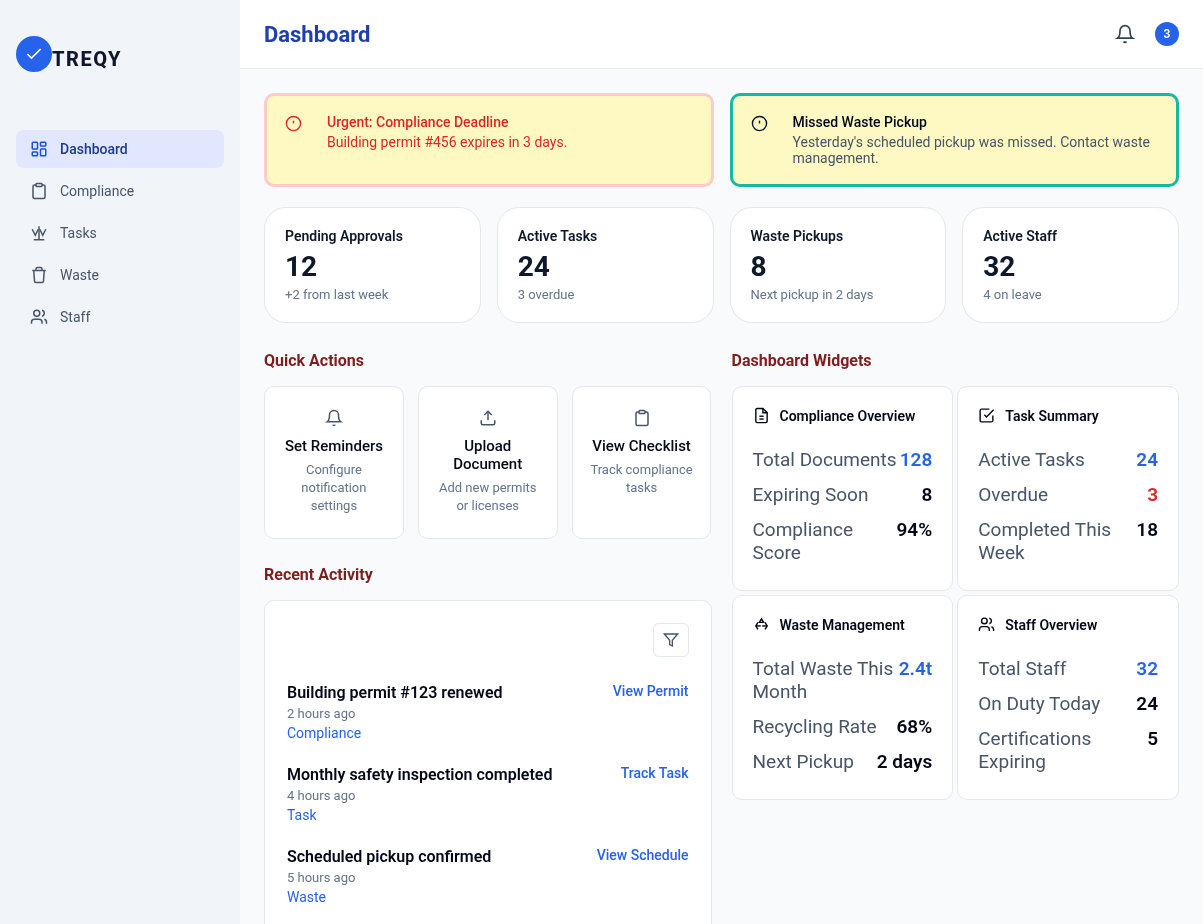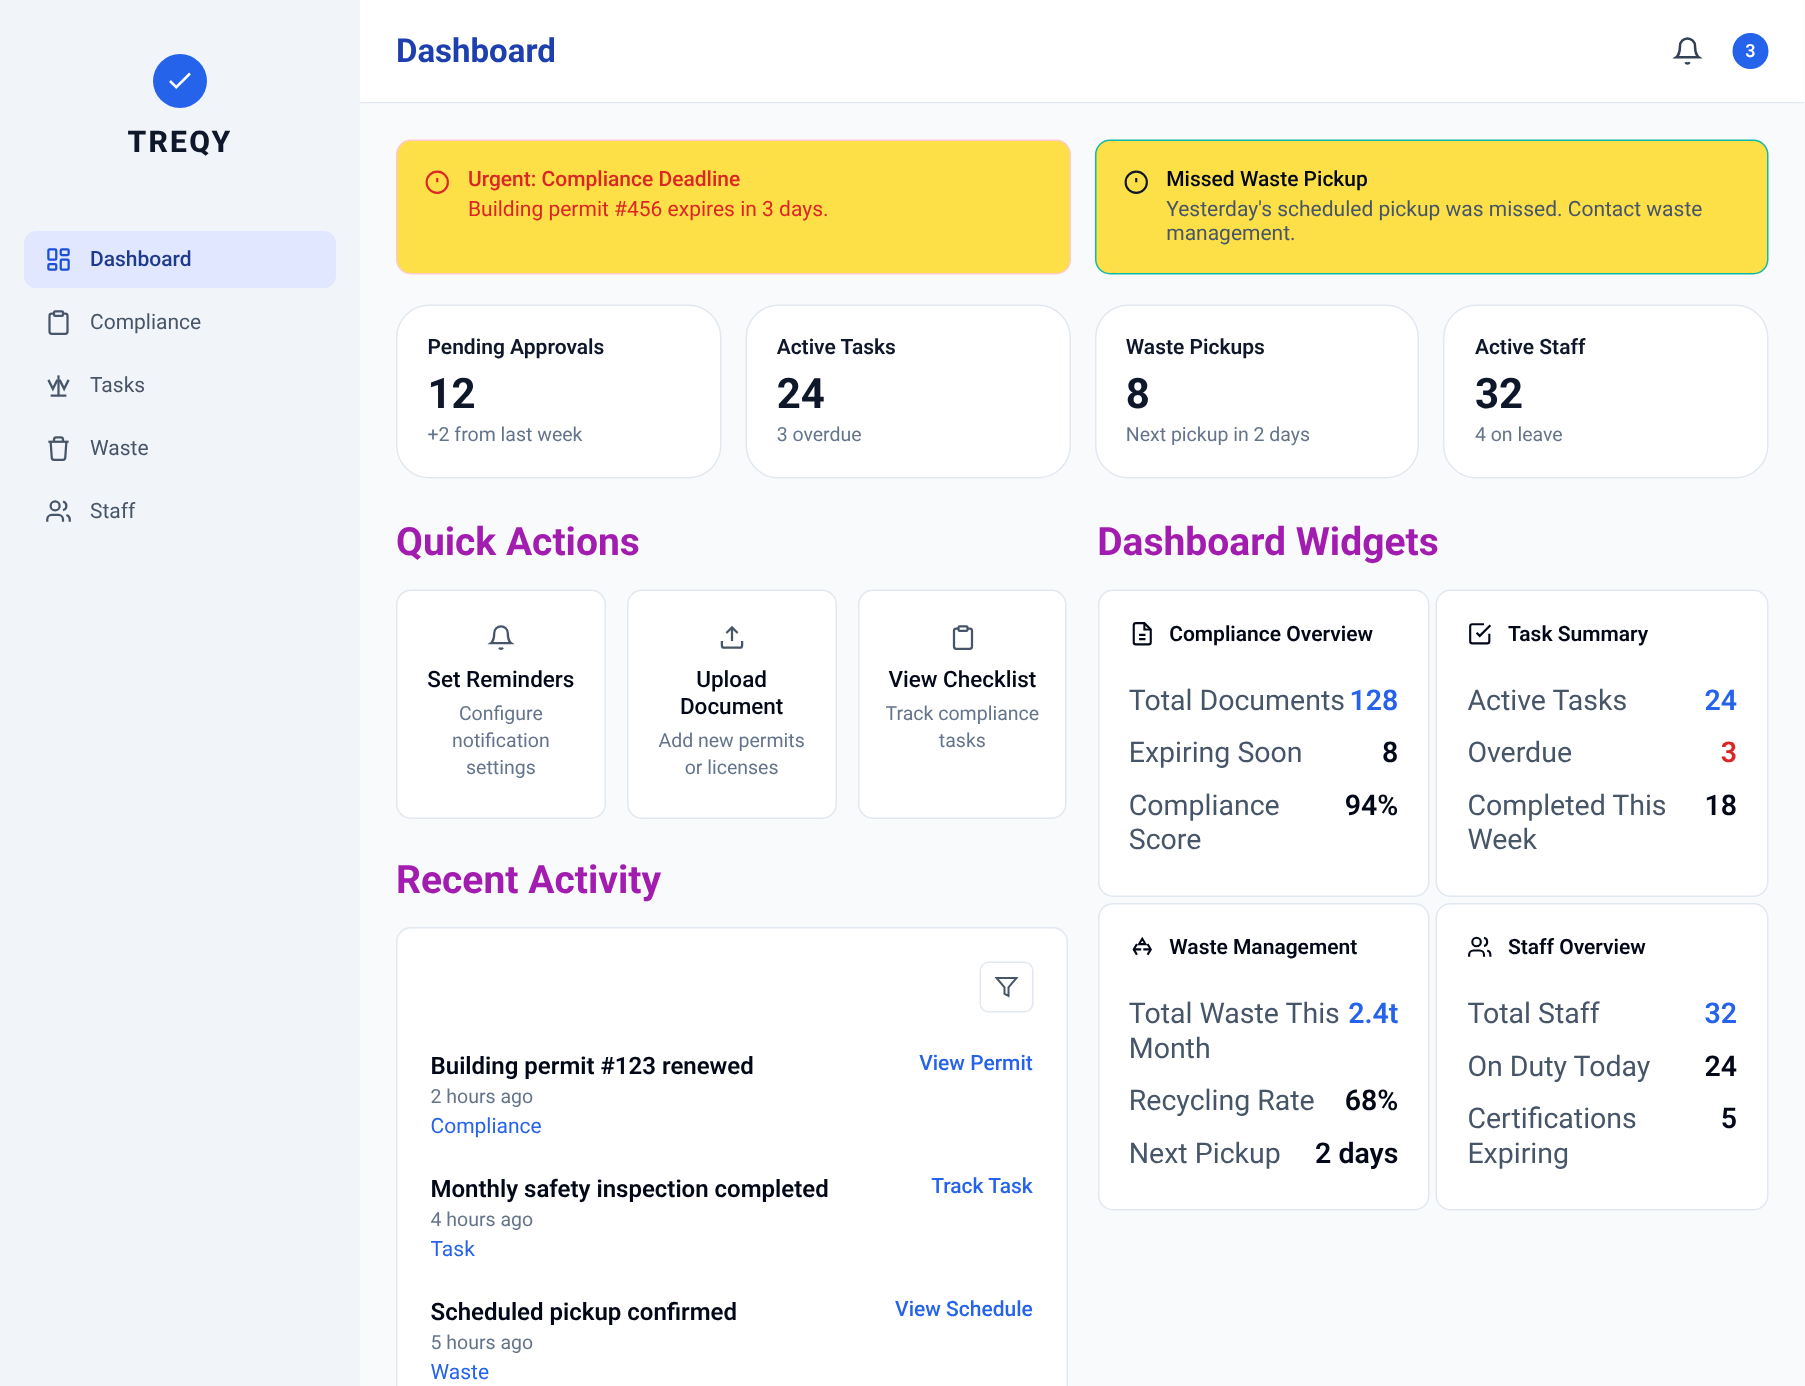--- a/index.html
+++ b/index.html
@@ -1,48 +1,48 @@
 <!DOCTYPE html>
 <html><head>
 <meta charset="utf-8">
 <style>
 * { margin: 0; padding: 0; box-sizing: border-box; }
 body { font-family: -apple-system, BlinkMacSystemFont, "Segoe UI", Roboto, sans-serif; background: #f1f5f9; color: #020817; font-size: 14px; }
 .app { display: flex; min-height: 100vh; }
 .sidebar { width: 240px; background: #f1f5f9; padding: 24px 16px; display: flex; flex-direction: column; }
-.logo-wrap { display: flex; flex-direction: column; align-items: center; margin-bottom: 48px; margin-top: 12px; }
+.logo-wrap { display: flex; flex-direction: row; align-items: center; margin-bottom: 48px; margin-top: 12px; }
 .logo-circle { width: 36px; height: 36px; background: #2563eb; border-radius: 50%; display: flex; align-items: center; justify-content: center; margin-bottom: 10px; }
 .logo-text { font-size: 20px; font-weight: 800; letter-spacing: 1.5px; color: #0f172a; }
 .nav { display: flex; flex-direction: column; gap: 4px; }
 .nav-item { display: flex; align-items: center; gap: 12px; padding: 10px 14px; border-radius: 8px; color: #475569; cursor: pointer; }
 .nav-item.active { background: #e0e7ff; color: #1e3a8a; font-weight: 500; }
 .nav-item svg { width: 18px; height: 18px; flex-shrink: 0; }
 .nav-item.active svg { stroke: #1d4ed8; }
 .main { flex: 1; background: #ffffff; display: flex; flex-direction: column; }
 .topbar { display: flex; align-items: center; justify-content: space-between; padding: 16px 24px; border-bottom: 1px solid #e2e8f0; background: #ffffff; }
 .page-title { font-size: 22px; font-weight: 700; color: #1e40af; }
 .top-actions { display: flex; align-items: center; gap: 12px; }
 .icon-btn { width: 36px; height: 36px; display: flex; align-items: center; justify-content: center; border-radius: 6px; cursor: pointer; color: #334155; }
 .badge-count { width: 24px; height: 24px; border-radius: 50%; background: #2563eb; color: #fff; font-size: 12px; font-weight: 600; display: flex; align-items: center; justify-content: center; }
 .content { padding: 24px; background: #f8fafc; flex: 1; }
 .alerts { display: grid; grid-template-columns: 1fr 1fr; gap: 16px; margin-bottom: 20px; }
-.alert { border: 1px solid #14b8a6; border-radius: 10px; padding: 18px; display: flex; gap: 11px; background: #fde047; }
+.alert { border: 3px solid #14b8a6; border-radius: 10px; padding: 18px; display: flex; gap: 24px; background: #fef9c3; }
 .alert.red { border-color: #fecaca; }
 .alert.red .alert-title { color: #dc2626; }
 .alert.red .alert-body { color: #dc2626; }
 .alert-title { font-weight: 500; margin-bottom: 4px; }
 .alert-body { color: #475569; font-size: 14px; }
 .alert-icon { width: 18px; height: 18px; flex-shrink: 0; margin-top: 1px; }
 .stats { display: grid; grid-template-columns: repeat(4, 1fr); gap: 16px; margin-bottom: 28px; }
 .stat-card { border: 1px solid #e2e8f0; border-radius: 22px; padding: 20px; background: #fff; }
 .stat-label { font-weight: 600; font-size: 14px; color: #0f172a; margin-bottom: 6px; }
 .stat-value { font-size: 28px; font-weight: 700; color: #0f172a; margin-bottom: 4px; }
 .stat-sub { font-size: 13px; color: #64748b; }
 .two-col { display: grid; grid-template-columns: 1fr 1fr; gap: 20px; }
-.section-title { font-size: 26px; font-weight: 700; margin-bottom: 16px; color: #a21caf; }
+.section-title { font-size: 16px; font-weight: 700; margin-bottom: 16px; color: #7f1d1d; }
 .qa-grid { display: grid; grid-template-columns: repeat(3, 1fr); gap: 14px; margin-bottom: 26px; }
 .qa-card { border: 1px solid #e2e8f0; border-radius: 10px; padding: 22px 16px; text-align: center; background: #fff; cursor: pointer; }
 .qa-icon { display: flex; justify-content: center; margin-bottom: 10px; color: #475569; }
 .qa-title { font-weight: 500; font-size: 15px; margin-bottom: 6px; }
 .qa-desc { font-size: 13px; color: #64748b; line-height: 1.4; }
 .widgets { display: grid; grid-template-columns: 1fr 1fr; gap: 4px; }
 .widget { border: 1px solid #e2e8f0; border-radius: 10px; padding: 20px; background: #fff; }
 .widget-head { display: flex; align-items: center; gap: 10px; font-weight: 600; margin-bottom: 18px; }
 .widget-head svg { width: 17px; height: 17px; }
 .widget-row { display: flex; justify-content: space-between; padding: 6px 0; font-size: 19px; }

